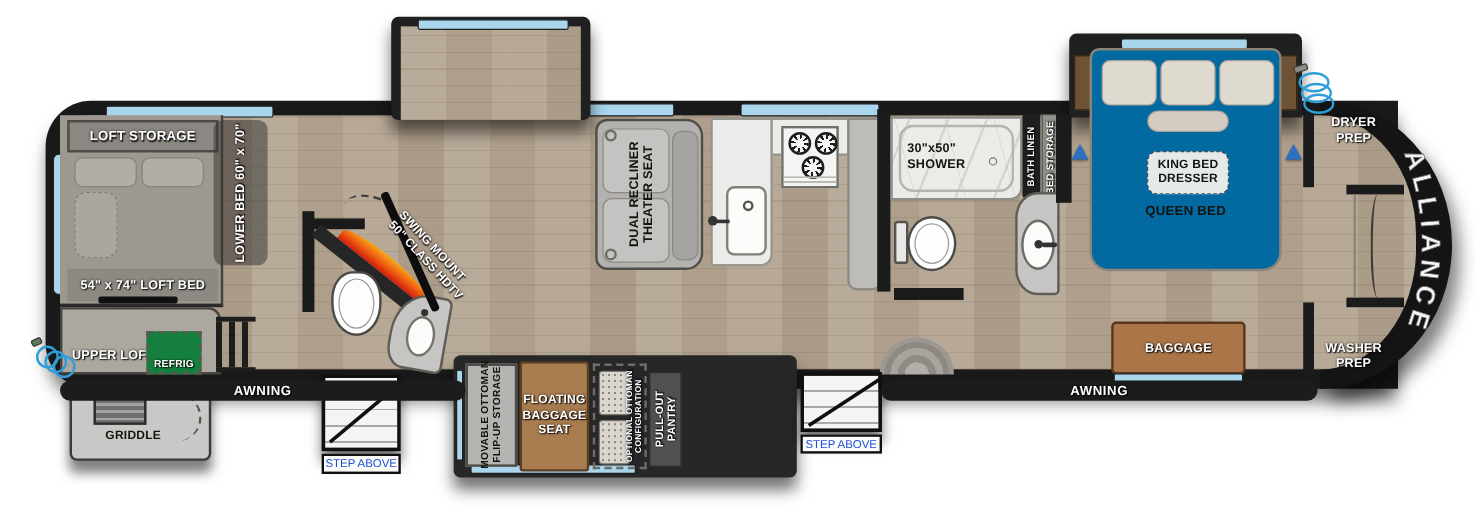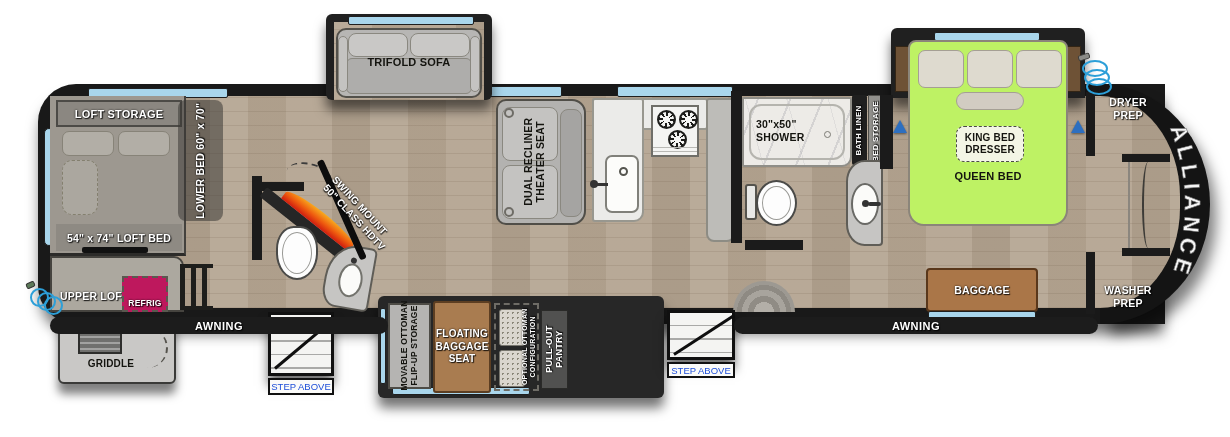--- a/index.html
+++ b/index.html
@@ -65,21 +65,21 @@
   </div>
   <div class="abs" style="left:82px;top:247px;width:66px;height:6px;background:#111;border-radius:2px;z-index:4;"></div>
   <div class="abs vlabel" style="left:178px;top:100px;width:45px;height:121px;background:rgba(58,56,52,.55);border-radius:8px;z-index:4;">
     <div class="vin lblw" style="font-size:10.5px;">
         <div>LOWER BED 60" x 70"</div>
       </div>
   </div>
   <div class="abs" style="left:50px;top:256px;width:134px;height:56px;background:#aca89f;border:2px solid #46443f;border-radius:0 10px 0 0;z-index:3;">
     <span class="lblw" style="position:absolute;left:8px;bottom:8px;font-size:10.5px;">UPPER LOFT</span>
   </div>
-  <div class="abs" style="left:122px;top:276px;width:46px;height:36px;background:#be185d;border:2px dashed #5a584f;z-index:4;">
+  <div class="abs" style="left:122px;top:276px;width:46px;height:36px;background:#15803d;border:2px dashed #5a584f;z-index:4;">
     <span class="lblw" style="position:absolute;left:0;right:0;bottom:2px;text-align:center;font-size:8.5px;">REFRIG</span>
   </div>
   <div class="abs" style="left:180px;top:264px;width:33px;height:46px;border-top:4px solid #1d1d1b;border-bottom:4px solid #1d1d1b;background:repeating-linear-gradient(90deg,#1d1d1b 0 5px,transparent 5px 11px);z-index:4;"></div>
 
   <div class="abs" style="left:24px;top:282px;width:36px;height:36px;z-index:6;">
     <span class="coil" style="left:6px;top:6px;width:15px;height:15px;"></span>
     <span class="coil" style="left:13px;top:10px;width:15px;height:15px;"></span>
     <span class="coil" style="left:20px;top:14px;width:15px;height:15px;"></span>
     <span class="abs" style="left:2px;top:0;width:9px;height:6px;background:#5d7a5a;border:1px solid #333;border-radius:2px;transform:rotate(-25deg);"></span>
   </div>
@@ -97,28 +97,20 @@
   </div>
   <div class="toilet-bowl" style="left:276px;top:226px;width:38px;height:50px;border-radius:42% 42% 50% 50%;z-index:4;"></div>
   <div class="abs" style="left:325px;top:245px;width:48px;height:64px;background:#c6c5c3;border:2px solid #5f5d57;border-radius:60% 6px 6px 30% / 55% 6px 6px 30%;transform:rotate(10deg);z-index:4;">
     <span class="abs" style="left:12px;top:16px;width:24px;height:34px;background:#fbfbf9;border:2px solid #73736d;border-radius:50%;"></span>
     <span class="abs" style="left:21px;top:10px;width:6px;height:6px;background:#333;border-radius:50%;"></span>
   </div>
 
   <div class="abs slide" style="left:326px;top:14px;width:166px;height:86px;z-index:3;"></div>
   <div class="abs wood" style="left:334px;top:22px;width:150px;height:78px;z-index:3;"></div>
   <div class="abs win" style="left:348px;top:16px;width:126px;height:9px;z-index:4;"></div>
-  <div class="abs" style="left:336px;top:28px;width:146px;height:70px;background:#b7b6b4;border:2px solid #53514b;border-radius:10px;z-index:4;">
-    <span class="abs" style="left:10px;top:3px;width:60px;height:24px;background:#c9c8c6;border:1px solid #8a8880;border-radius:8px;"></span>
-    <span class="abs" style="left:72px;top:3px;width:60px;height:24px;background:#c9c8c6;border:1px solid #8a8880;border-radius:8px;"></span>
-    <span class="abs" style="left:8px;top:28px;width:126px;height:36px;background:#aeadab;border:1px solid #8a8880;border-radius:6px;"></span>
-    <span class="abs" style="left:0;top:6px;width:10px;height:56px;background:#c4c3c1;border:1px solid #8a8880;border-radius:5px;"></span>
-    <span class="abs" style="left:132px;top:6px;width:10px;height:56px;background:#c4c3c1;border:1px solid #8a8880;border-radius:5px;"></span>
-    <span class="abs cen lbld" style="left:0;right:0;top:26px;font-size:11px;">TRIFOLD SOFA</span>
-  </div>
 
   <div class="abs" style="left:496px;top:99px;width:90px;height:126px;background:#b3b2b0;border:2px solid #504e48;border-radius:10px 14px 14px 10px;z-index:4;">
     <span class="abs" style="left:4px;top:6px;width:56px;height:54px;background:#c4c3c1;border:1px solid #8a8880;border-radius:8px;"></span>
     <span class="abs" style="left:4px;top:64px;width:56px;height:54px;background:#c4c3c1;border:1px solid #8a8880;border-radius:8px;"></span>
     <span class="abs" style="left:62px;top:8px;width:22px;height:108px;background:#a5a4a2;border:1px solid #8a8880;border-radius:8px;"></span>
     <span class="abs" style="left:6px;top:7px;width:10px;height:10px;border:2px solid #6e6c66;border-radius:50%;"></span>
     <span class="abs" style="left:6px;top:106px;width:10px;height:10px;border:2px solid #6e6c66;border-radius:50%;"></span>
   </div>
   <div class="abs vlabel" style="left:496px;top:99px;width:78px;height:126px;z-index:5;">
     <div class="vin lbld" style="font-size:10.5px;">
@@ -206,21 +198,21 @@
   <div class="abs wall" style="left:745px;top:240px;width:58px;height:10px;z-index:4;"></div>
   <div class="abs" style="left:733px;top:281px;width:62px;height:31px;border-radius:60px 60px 0 0;z-index:3;
               background:radial-gradient(circle at 50% 100%, #b3afa8 0 10px, #908c85 10px 16px, #a8a49d 16px 22px, #8e8a83 22px 27px, #9d9992 27px 32px, #8e8a83 32px);"></div>
 
   <div class="abs slide" style="left:891px;top:28px;width:194px;height:70px;border-radius:6px 6px 0 0;z-index:3;"></div>
   <div class="abs win" style="left:934px;top:32px;width:106px;height:9px;z-index:4;"></div>
   <div class="abs win" style="left:896px;top:48px;width:6px;height:40px;z-index:4;"></div>
   <div class="abs win" style="left:1074px;top:48px;width:6px;height:40px;z-index:4;"></div>
   <div class="abs" style="left:895px;top:46px;width:19px;height:46px;background:#6e5236;border:1px solid #332515;z-index:4;"></div>
   <div class="abs" style="left:1062px;top:46px;width:19px;height:46px;background:#6e5236;border:1px solid #332515;z-index:4;"></div>
-  <div class="abs" style="left:908px;top:40px;width:160px;height:186px;background:#bef264;border:2px solid #8b857a;border-radius:8px 8px 16px 16px;z-index:4;">
+  <div class="abs" style="left:908px;top:40px;width:160px;height:186px;background:#0369a1;border:2px solid #8b857a;border-radius:8px 8px 16px 16px;z-index:4;">
     <span class="abs" style="left:8px;top:8px;width:46px;height:38px;background:#dedacf;border:1px solid #a59f94;border-radius:7px;"></span>
     <span class="abs" style="left:57px;top:8px;width:46px;height:38px;background:#dedacf;border:1px solid #a59f94;border-radius:7px;"></span>
     <span class="abs" style="left:106px;top:8px;width:46px;height:38px;background:#dedacf;border:1px solid #a59f94;border-radius:7px;"></span>
     <span class="abs" style="left:46px;top:50px;width:68px;height:18px;background:#d2ccc2;border:1px solid #a59f94;border-radius:9px;"></span>
     <div class="abs cen" style="left:46px;top:84px;width:68px;height:36px;background:rgba(247,245,240,.92);border:1.5px dashed #4a4a46;border-radius:8px;flex-direction:column;line-height:1.25;">
       <div class="lbld" style="font-size:10px;">KING BED</div>
       <div class="lbld" style="font-size:10px;">DRESSER</div>
     </div>
     <span class="abs cen lbld" style="left:0;right:0;top:128px;font-size:11px;">QUEEN BED</span>
   </div>

